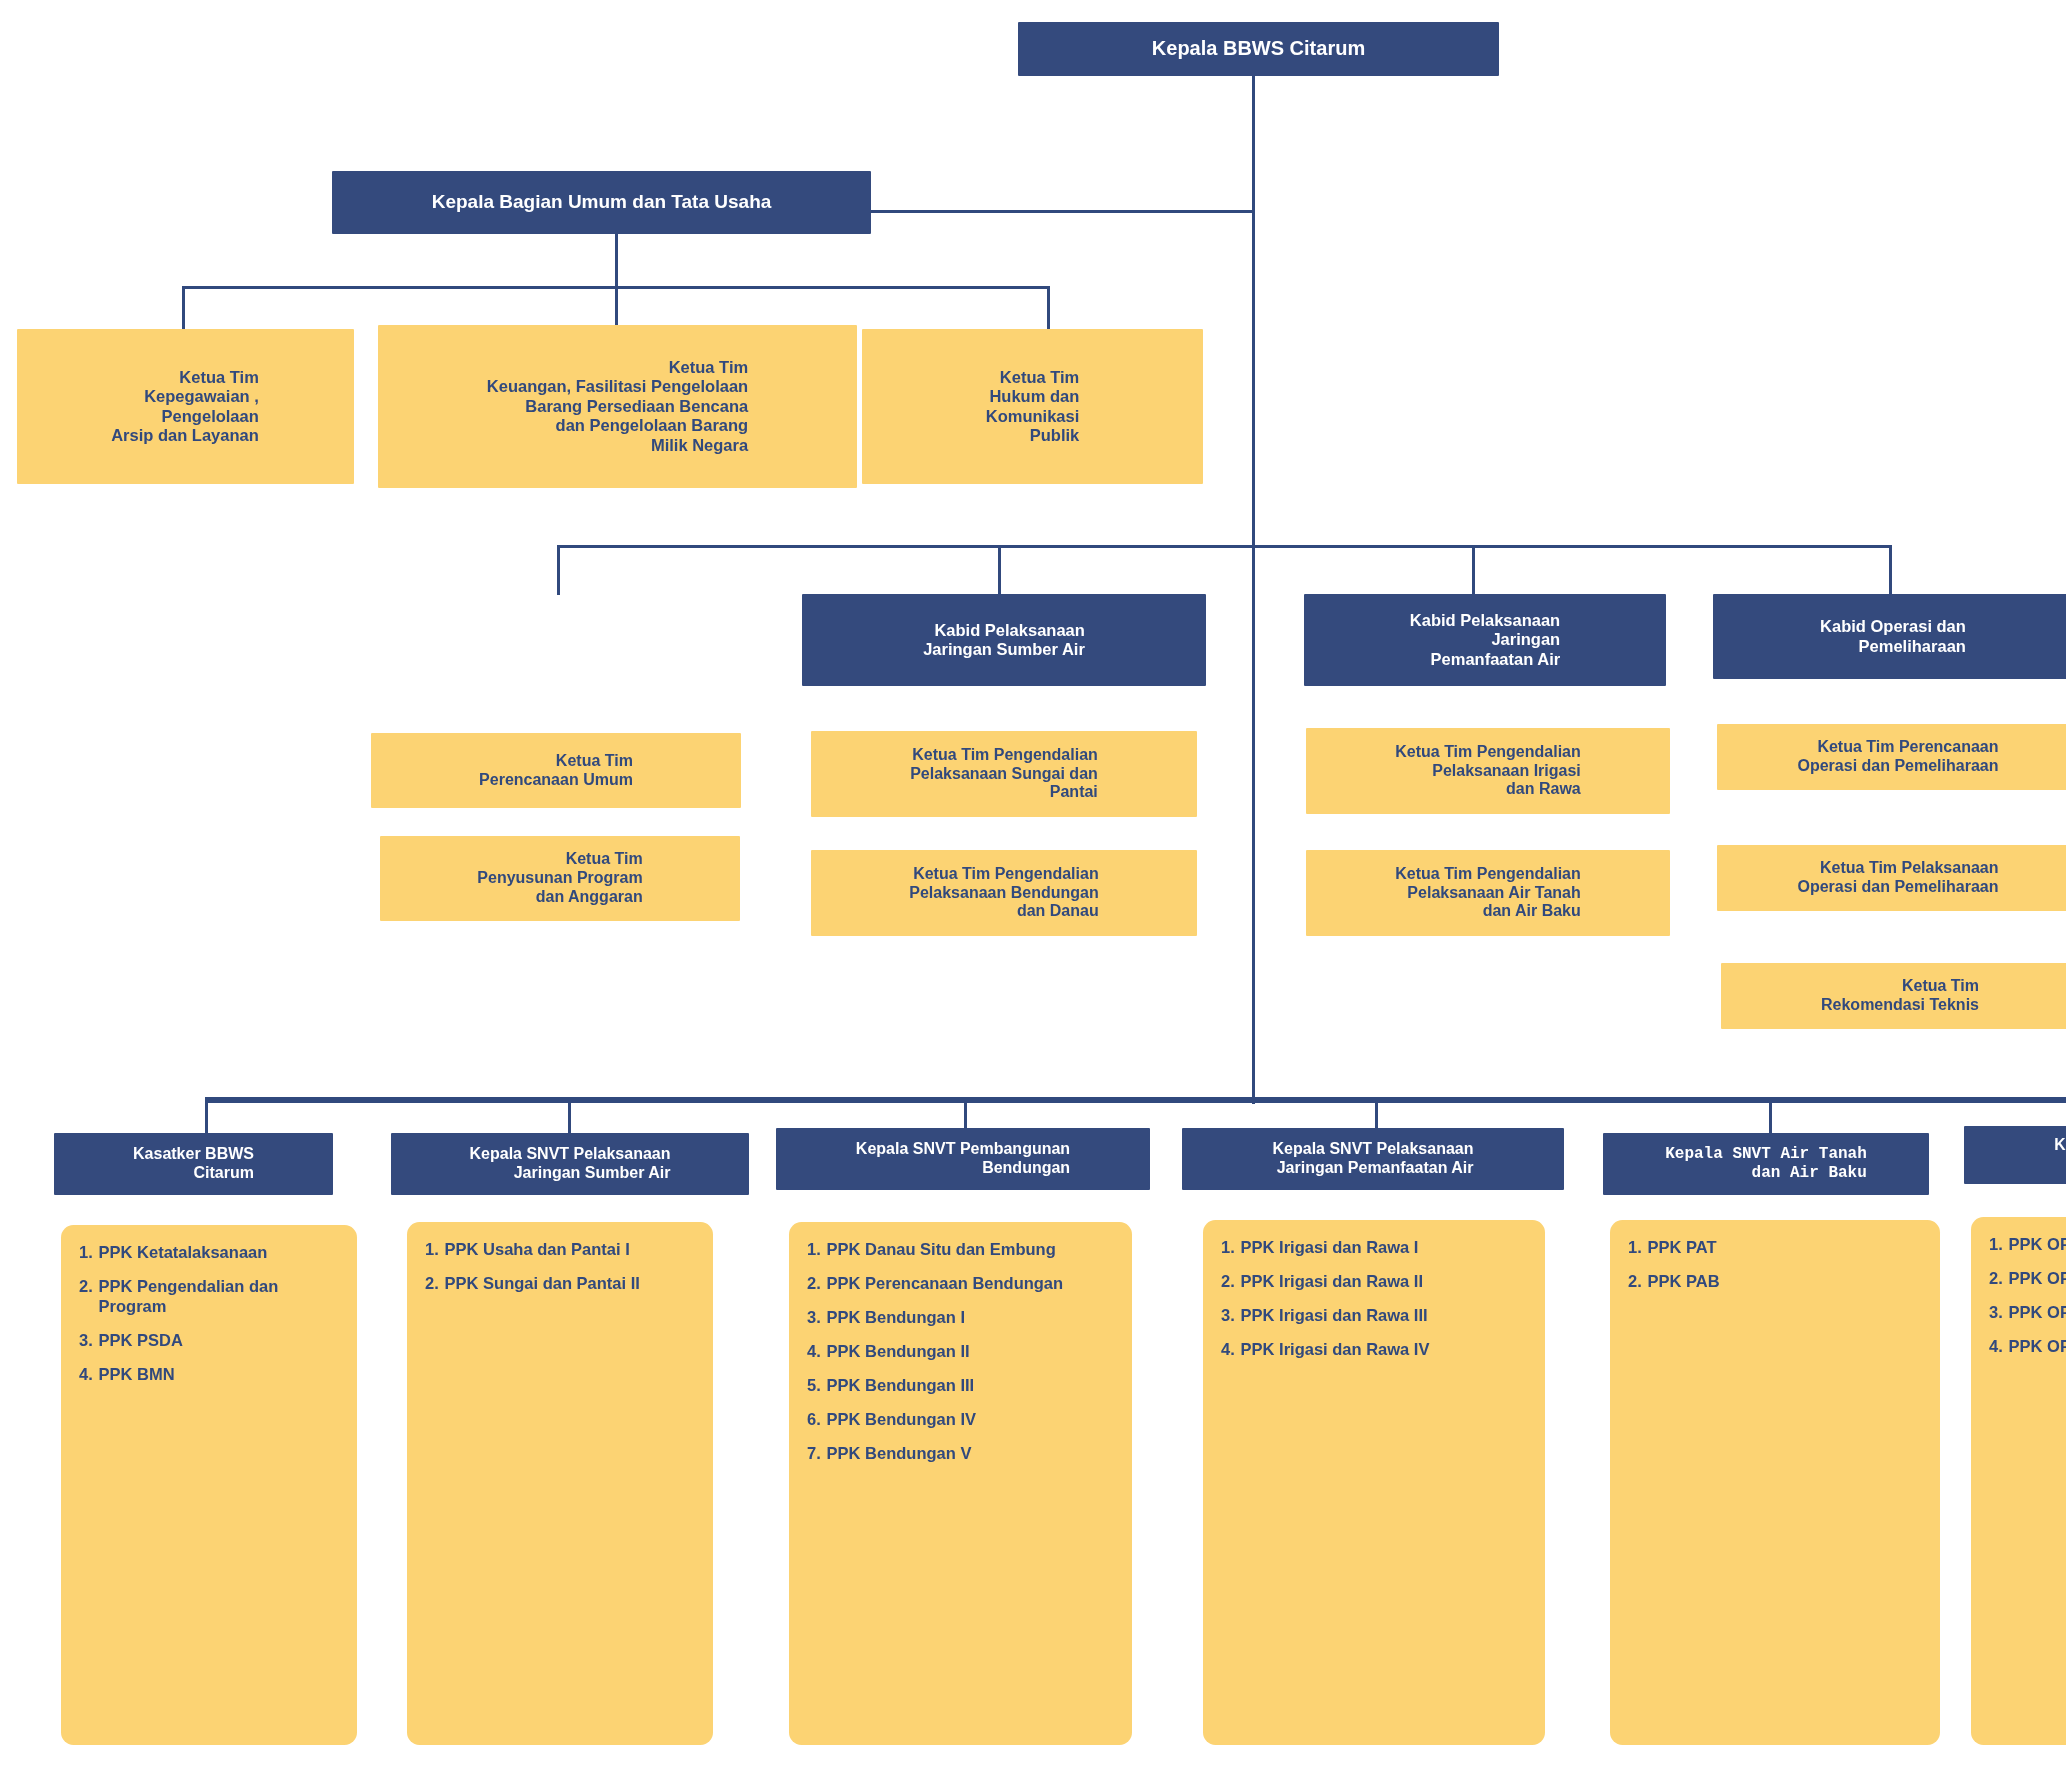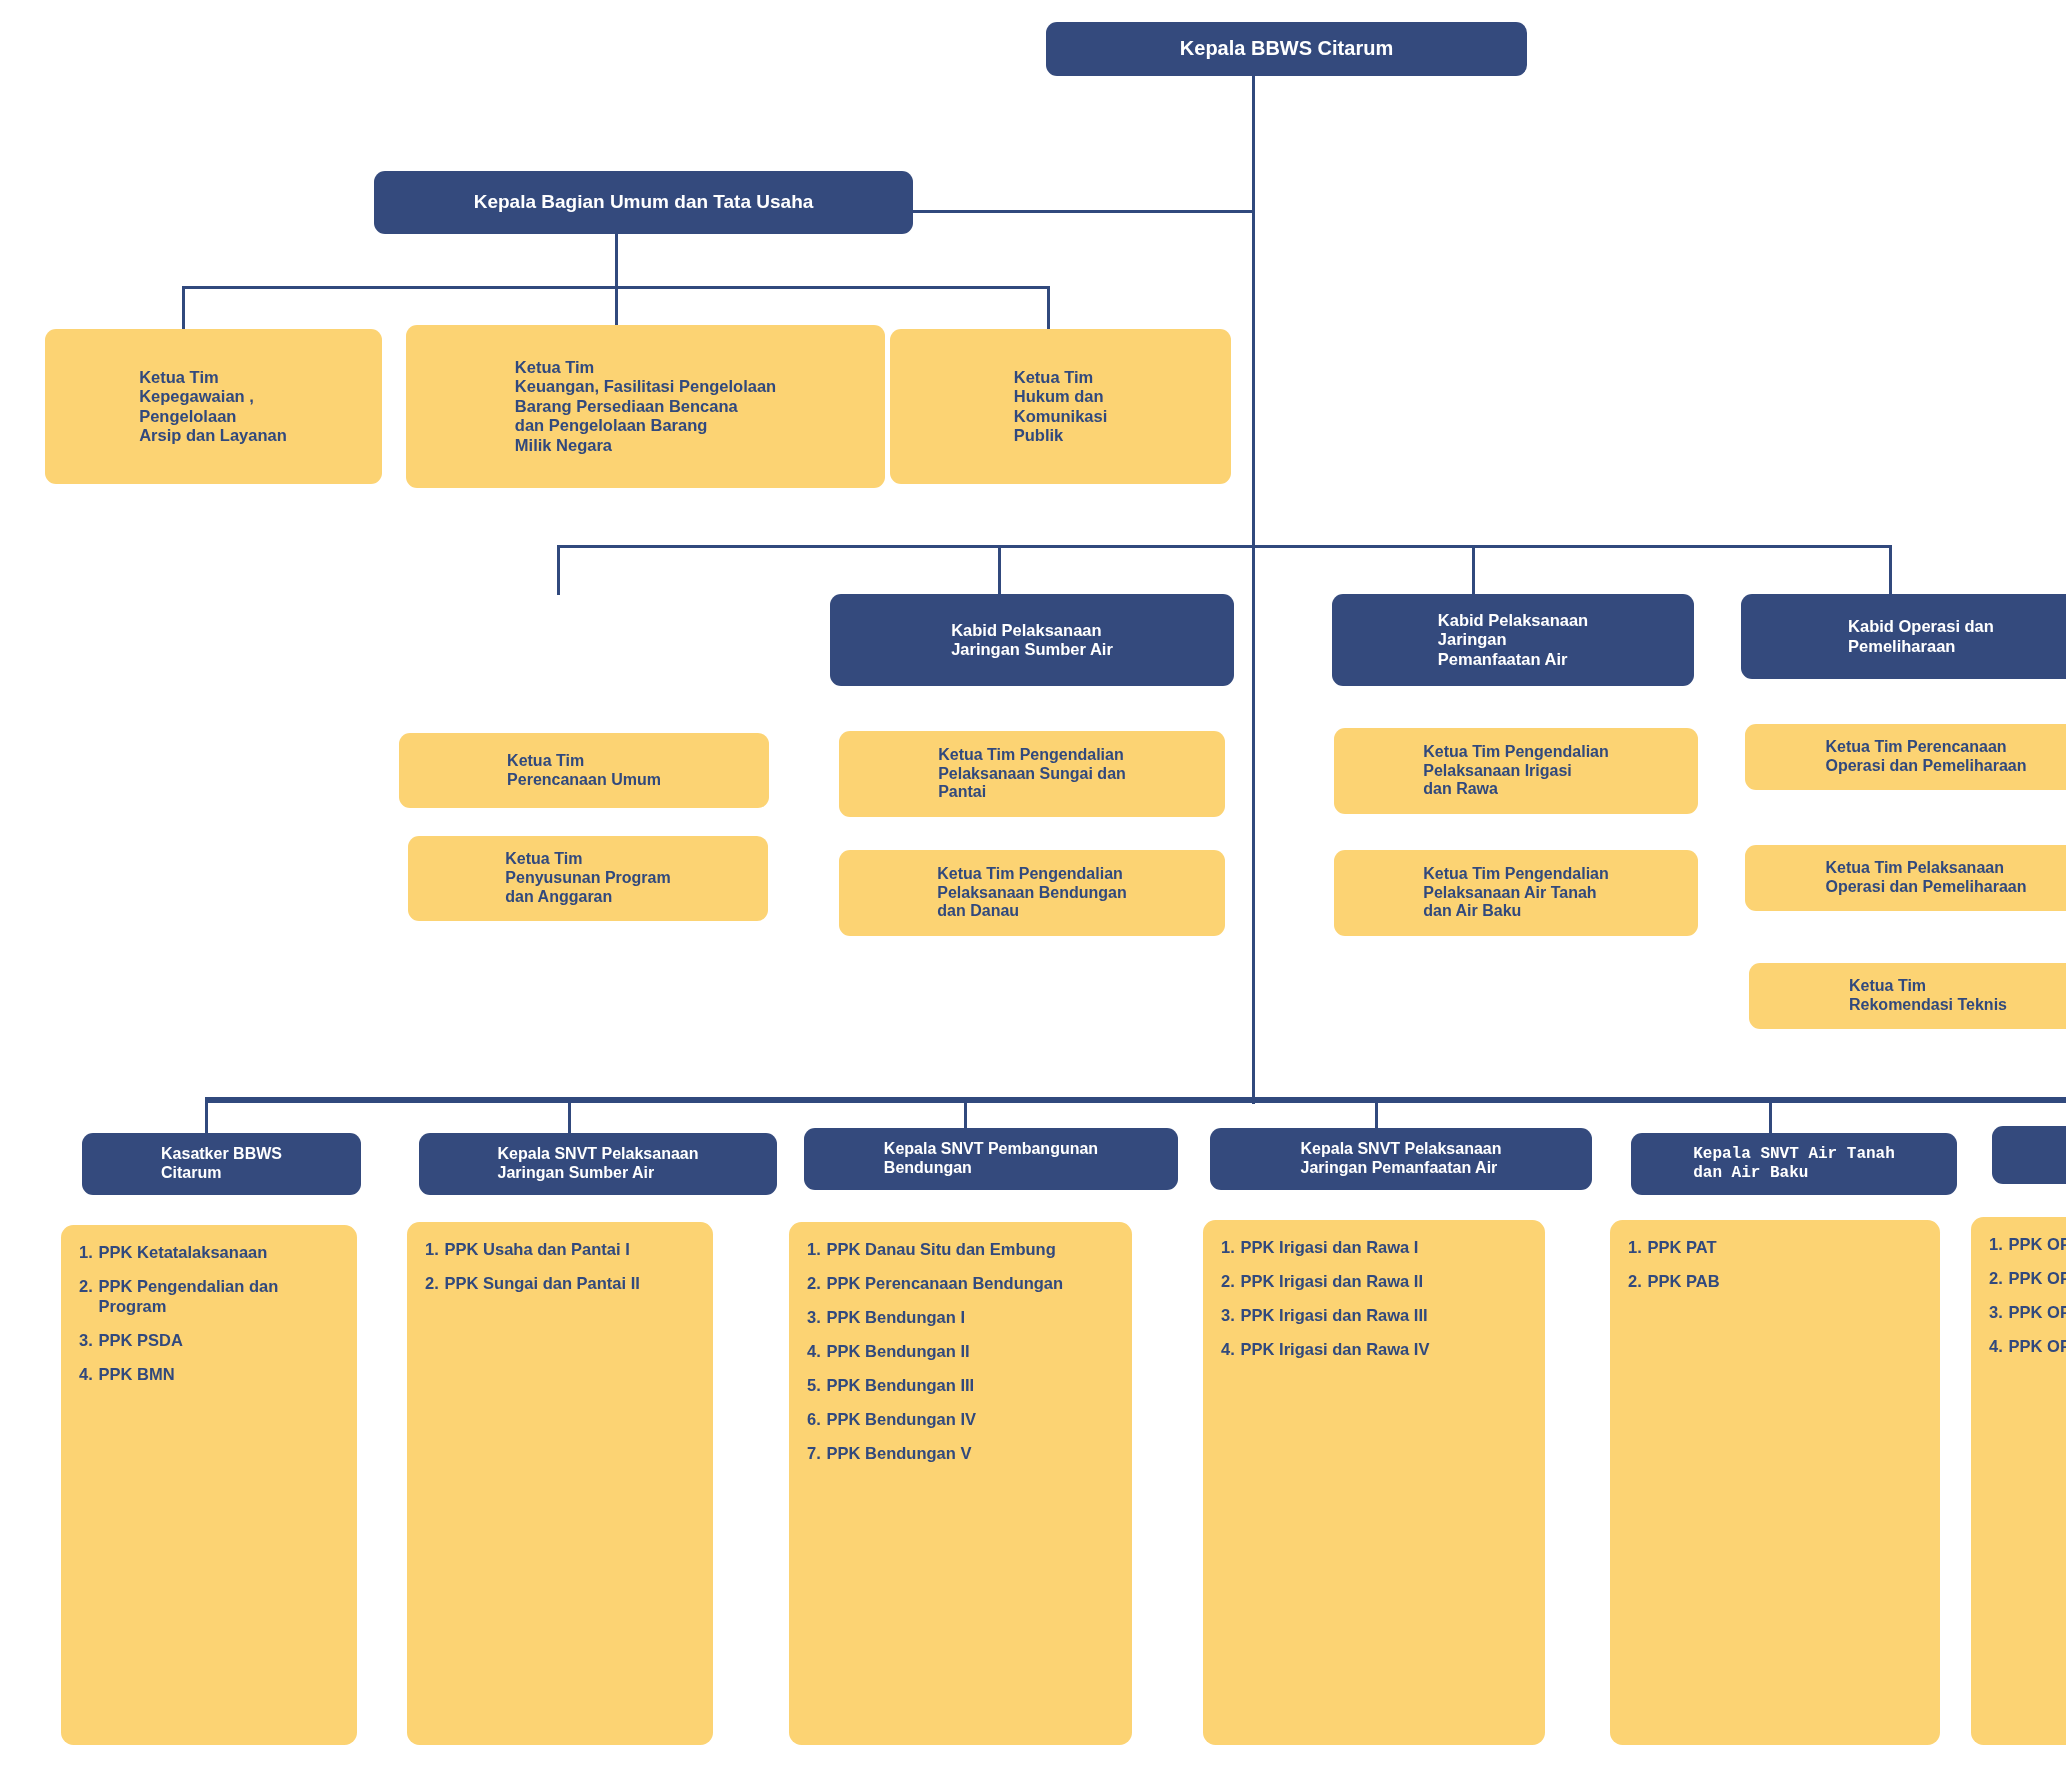--- a/index.html
+++ b/index.html
@@ -7,27 +7,26 @@
     font-family:"Liberation Sans", sans-serif;
     width:2320px;height:1771px;position:relative;overflow:hidden;
   }
   .canvas{position:absolute;inset:0;}
 
   
   .box{
     position:absolute;
     box-sizing:border-box;
     display:flex;align-items:center;justify-content:center;
-    text-align:left;
-    border-radius:11px;
+    text-align:right;
+    border-radius:1px;
     font-weight:bold;
     line-height:1.18;
     padding:4.1px 5.8px;
     white-space:pre-line;
-    margin-left:28px;
   }
   .navy{
     background:#344a7d;
     color:#ffffff;
   }
   .amber{
     background:#fcd373;
     color:#31497d;
   }
   .amber-panel{
@@ -84,21 +83,21 @@
 
   <div class="busbar" style="position:absolute;left:205px;top:1097px;width:1934px;"></div>
   <div class="ln vl" style="left:205px;top:1101px;height:43px;"></div>
   <div class="ln vl" style="left:568px;top:1101px;height:43px;"></div>
   <div class="ln vl" style="left:964px;top:1101px;height:43px;"></div>
   <div class="ln vl" style="left:1375px;top:1101px;height:43px;"></div>
   <div class="ln vl" style="left:1769px;top:1101px;height:43px;"></div>
 
   <div class="box navy" style="left:1018px;top:21.5px;width:481px;height:54px;font-size:20px;">Kepala BBWS Citarum</div>
 
-  <div class="box navy" style="left:346px;top:171px;width:539px;height:63px;font-size:19px;">Kepala Bagian Umum dan Tata Usaha</div>
+  <div class="box navy" style="left:332px;top:171px;width:539px;height:63px;font-size:19px;">Kepala Bagian Umum dan Tata Usaha</div>
 
   <div class="box amber" style="left:16.5px;top:329px;width:337px;height:155px;font-size:16.5px;">Ketua Tim
 Kepegawaian ,
 Pengelolaan
 Arsip dan Layanan</div>
 
   <div class="box amber" style="left:378px;top:325px;width:479px;height:163px;font-size:16.5px;">Ketua Tim
 Keuangan, Fasilitasi Pengelolaan
 Barang Persediaan Bencana
 dan Pengelolaan Barang

